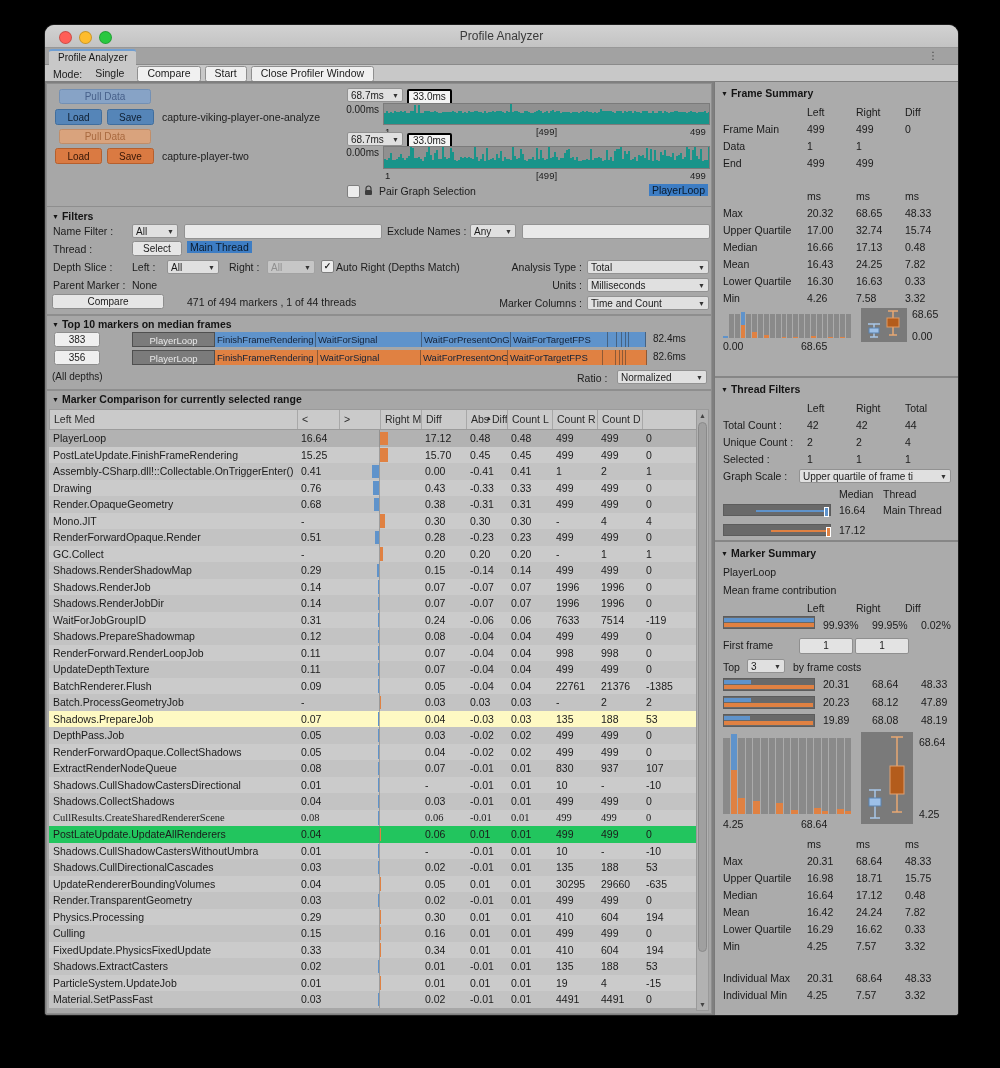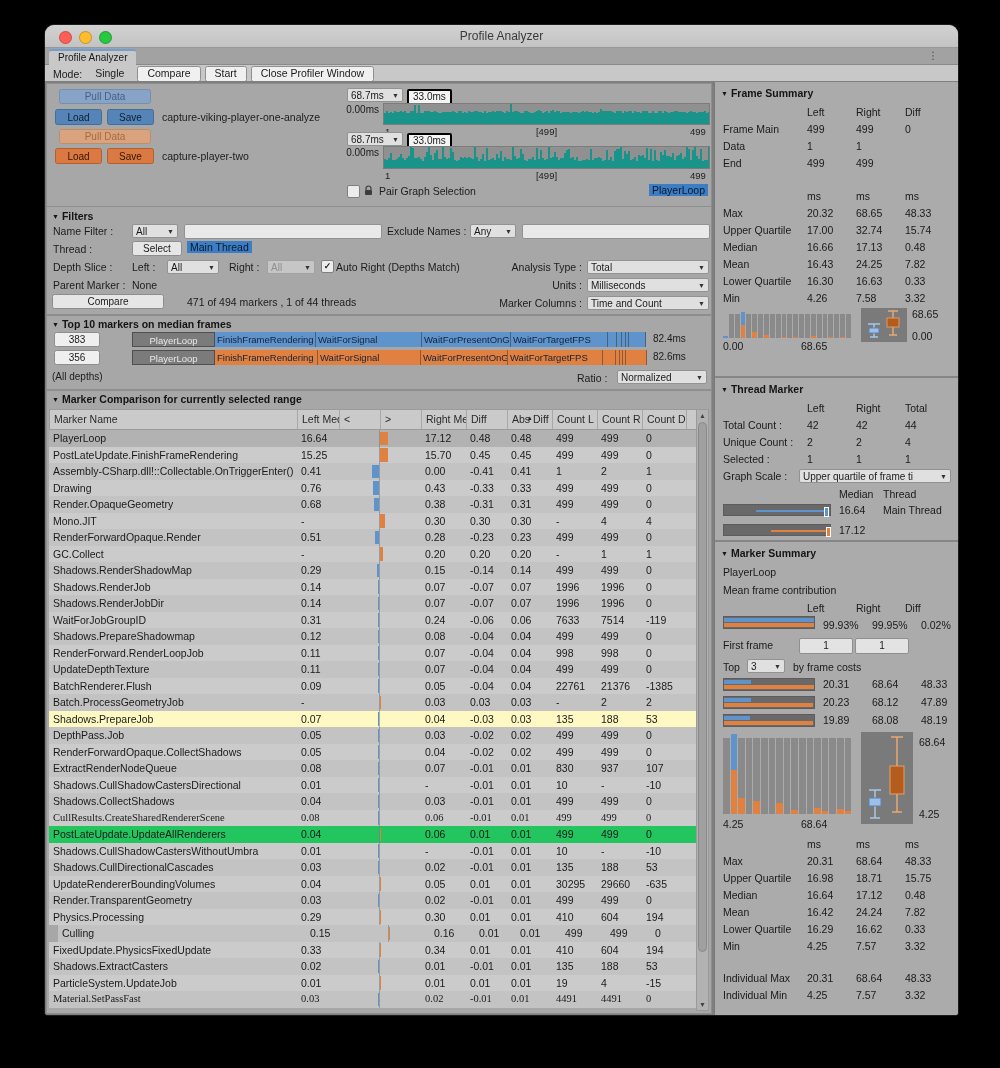--- a/index.html
+++ b/index.html
@@ -568,21 +568,20 @@
         <div class="lbl" style="left:530px;top:56px;">Ratio :</div>
         <div class="dd" style="left:570px;top:54px;width:90px;">
             <span>Normalized</span>
             <span class="arw">▼</span>
           </div>
       </div>
 
       <div class="panel" style="top:308px;bottom:1px;">
         <div class="sechdr" style="position:absolute;left:5px;top:2px;"><span class="disc">▼</span><span>Marker Comparison for currently selected range</span></div>
         <div class="thead" id="mkhead">
-            <div class="hc">Marker Name</div>
             <div class="hc">Left Med</div>
             <div class="hc">&lt;</div>
             <div class="hc">&gt;</div>
             <div class="hc">Right Me</div>
             <div class="hc">Diff</div>
             <div class="hc">Abs Diff<span class="sortmark">▴</span></div>
             <div class="hc">Count L</div>
             <div class="hc">Count R</div>
             <div class="hc">Count D</div>
           </div>
@@ -1000,21 +999,21 @@
               <div class="bcell">
                 <div class="bar" style="width: 1px; background: rgb(224, 129, 66); left: 0px;"></div>
               </div>
               <div class="tc">0.30</div>
               <div class="tc">0.01</div>
               <div class="tc">0.01</div>
               <div class="tc">410</div>
               <div class="tc">604</div>
               <div class="tc">194</div>
             </div>
-            <div class="trow" style="background: rgb(195, 195, 195); margin-left: 9px;">
+            <div class="trow" style="background: rgb(195, 195, 195);">
               <div class="tc">Culling</div>
               <div class="tc">0.15</div>
               <div class="bcell l"></div>
               <div class="bcell">
                 <div class="bar" style="width: 1px; background: rgb(224, 129, 66); left: 0px;"></div>
               </div>
               <div class="tc">0.16</div>
               <div class="tc">0.01</div>
               <div class="tc">0.01</div>
               <div class="tc">499</div>
@@ -1056,21 +1055,21 @@
               <div class="bcell">
                 <div class="bar" style="width: 1px; background: rgb(224, 129, 66); left: 0px;"></div>
               </div>
               <div class="tc">0.01</div>
               <div class="tc">0.01</div>
               <div class="tc">0.01</div>
               <div class="tc">19</div>
               <div class="tc">4</div>
               <div class="tc">-15</div>
             </div>
-            <div class="trow" style="background: rgb(195, 195, 195); font-family: Liberation Serif, serif;">
+            <div class="trow" style="background: rgb(195, 195, 195);">
               <div class="tc">Material.SetPassFast</div>
               <div class="tc">0.03</div>
               <div class="bcell l">
                 <div class="bar" style="width: 1px; background: rgb(95, 147, 203); right: 0px;"></div>
               </div>
               <div class="bcell"></div>
               <div class="tc">0.02</div>
               <div class="tc">-0.01</div>
               <div class="tc">0.01</div>
               <div class="tc">4491</div>
@@ -1230,21 +1229,21 @@
             <line x1="27" y1="3" x2="37" y2="3" stroke="#e8a873" stroke-width="1.5"></line>
             <line x1="28" y1="27" x2="36" y2="27" stroke="#e8a873" stroke-width="1.5"></line>
             <rect x="26" y="10" width="12" height="9" fill="#b35c1c" stroke="#e09a63"></rect>
           </svg>
         </div>
         <div class="num" style="left:197px;top:226px;">68.65</div>
         <div class="num" style="left:197px;top:248px;">0.00</div>
       </div>
 
       <div class="ssec" style="top:294px;height:162px;border-top:2px solid #868686;background:#ababab;">
-        <div class="sechdr" style="position:absolute;left:6px;top:5px;"><span class="disc">▼</span><span>Thread Marker</span></div>
+        <div class="sechdr" style="position:absolute;left:6px;top:5px;"><span class="disc">▼</span><span>Thread Filters</span></div>
         <div class="sgrid" style="top:22px;">
             <div class="scell"></div>
             <div class="scell">Left</div>
             <div class="scell">Right</div>
             <div class="scell">Total</div>
           </div>
         <div class="sgrid" style="top:39px;">
             <div class="scell">Total Count :</div>
             <div class="scell">42</div>
             <div class="scell">42</div>

